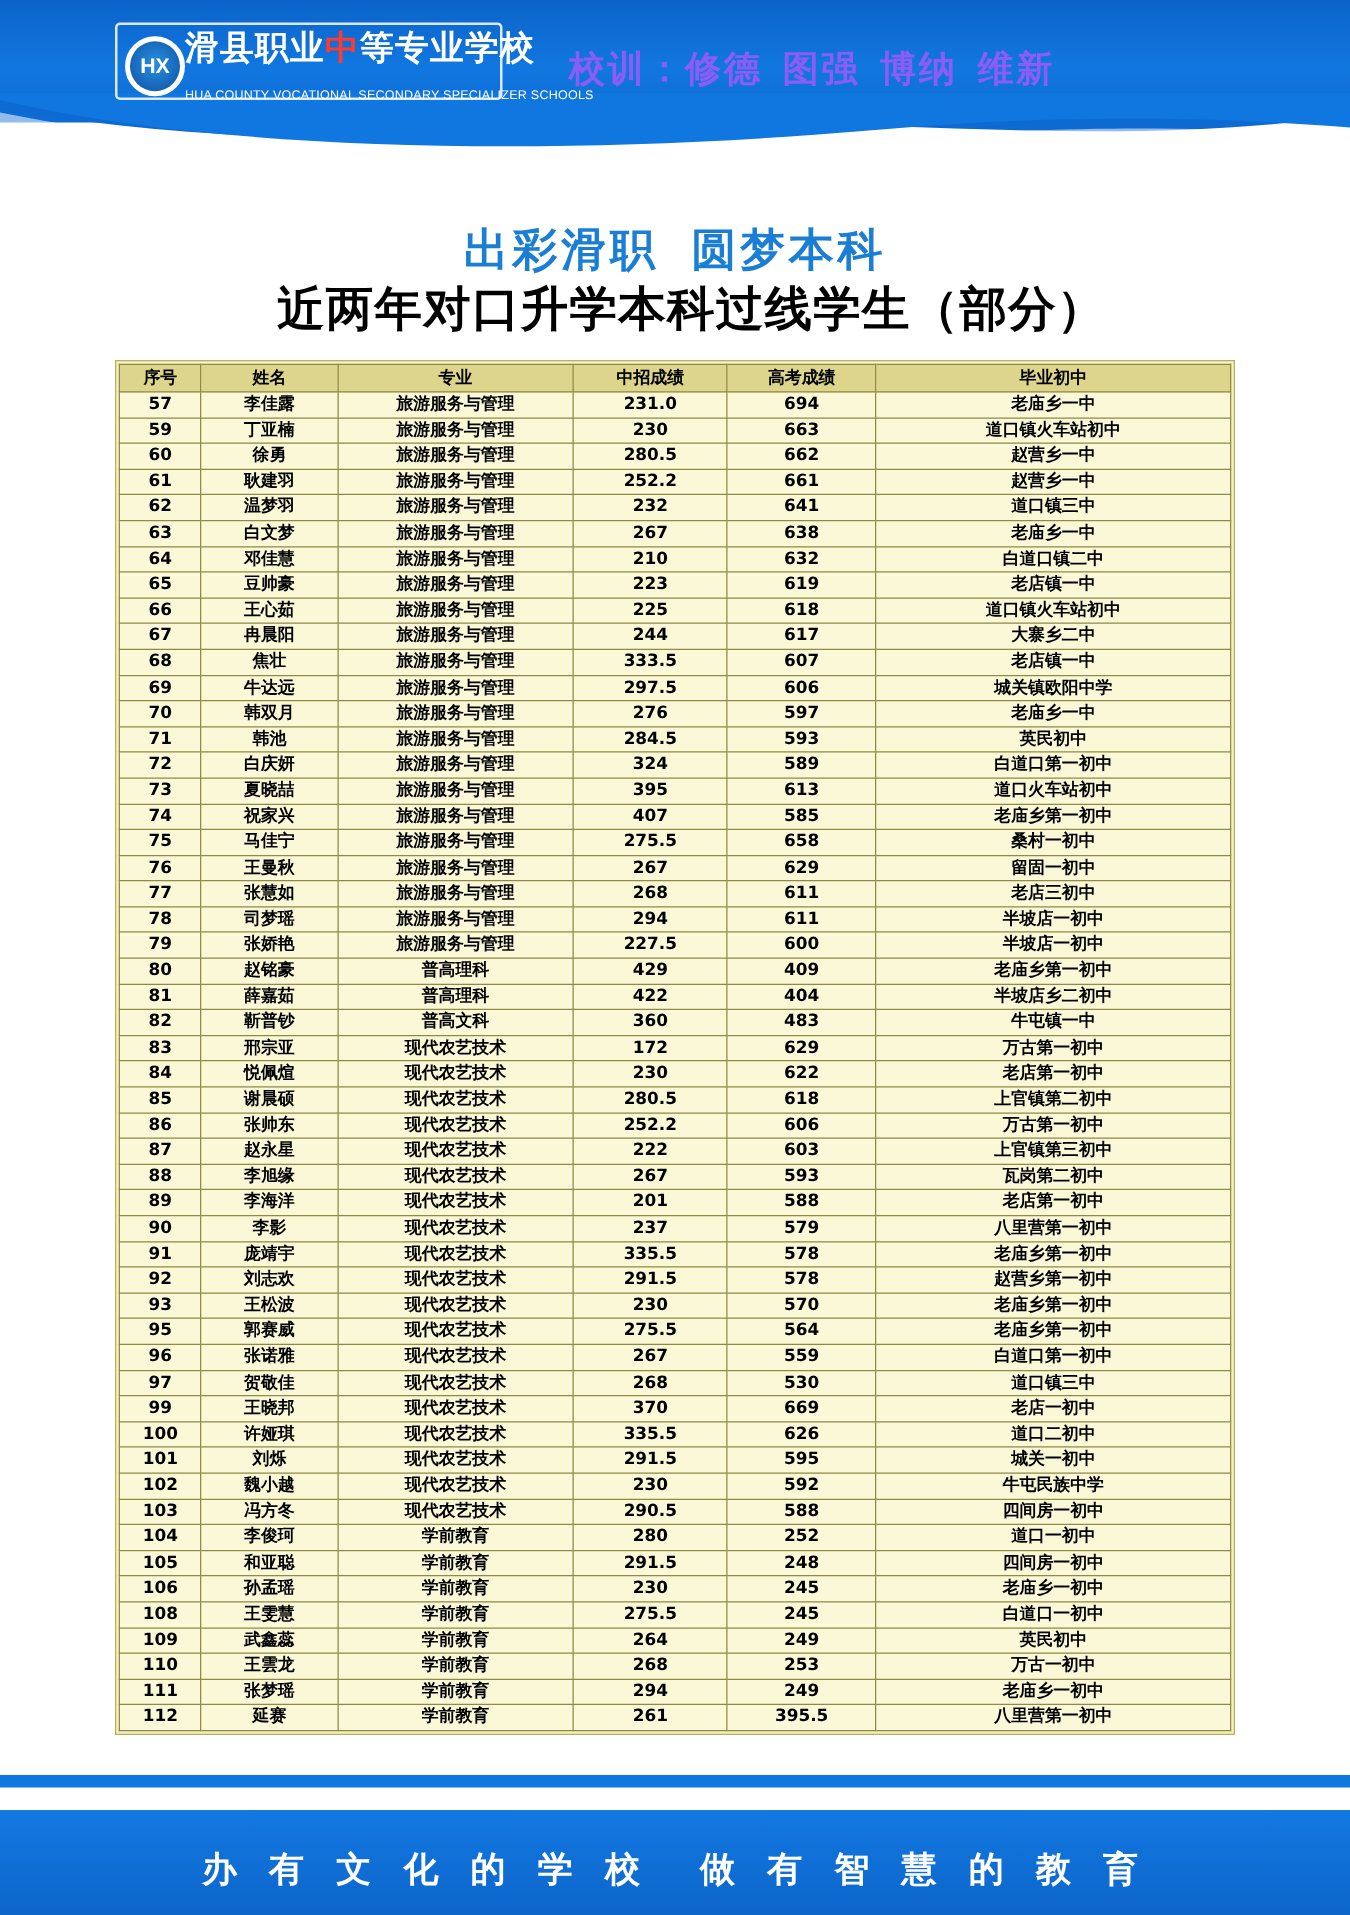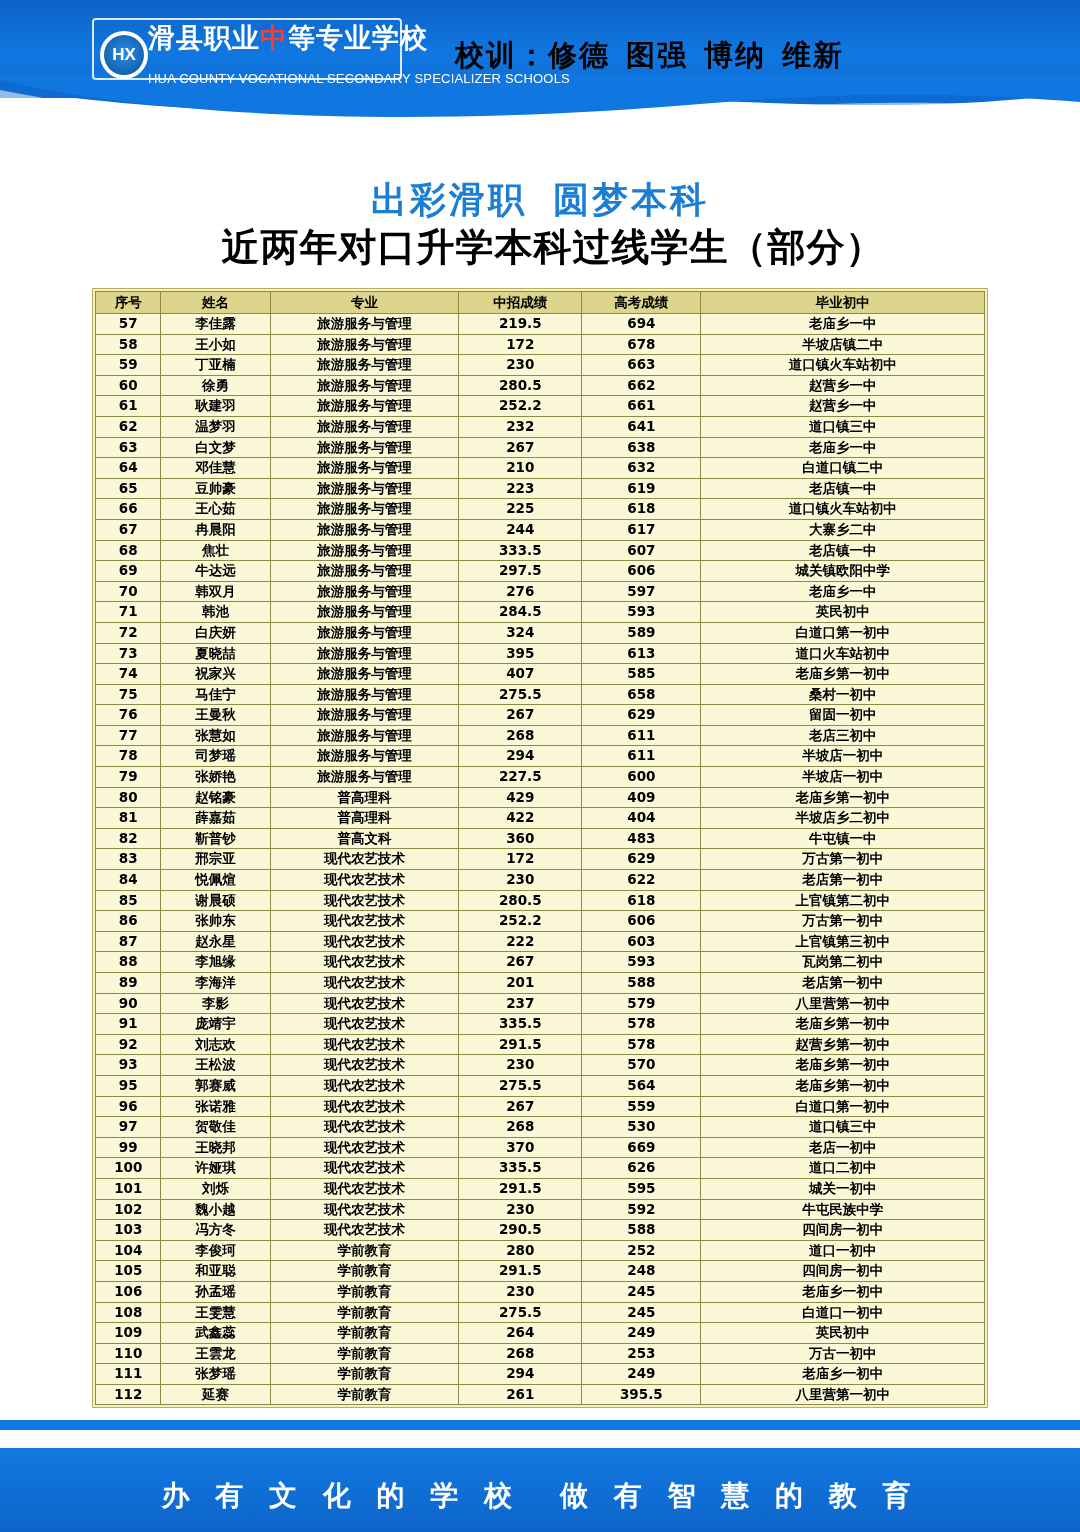--- a/index.html
+++ b/index.html
@@ -75,40 +75,40 @@
   .logo-text .cn {
     font-size: 27px;
     font-weight: bold;
     letter-spacing: 1px;
     white-space: nowrap;
   }
   .logo-text .cn .torch {
     color: #ff3b2f;
   }
   .logo-text .en {
-    font-size: 13px;
+    font-size: 10px;
     letter-spacing: 0.2px;
     white-space: nowrap;
     margin-top: 20px;
   }
   .logo-box {
     position: absolute;
     left: 92px;
     top: 18px;
     width: 310px;
     height: 62px;
     border: 2px solid rgba(255,255,255,0.85);
     border-radius: 4px;
     box-sizing: border-box;
   }
   .motto {
     position: absolute;
     left: 455px;
     top: 36px;
-    color: #000000;
+    color: #8b5cf6;
     font-size: 29px;
     font-weight: bold;
     letter-spacing: 2px;
     white-space: nowrap;
     font-family: "DejaVu Sans", sans-serif;
   }
   .motto .sp { display: inline-block; width: 16px; }
 
   
   .title-blue {
@@ -264,31 +264,23 @@
         <th>中招成绩</th>
         <th>高考成绩</th>
         <th>毕业初中</th>
       </tr>
     </thead>
     <tbody id="table-body">
         <tr>
           <td>57</td>
           <td>李佳露</td>
           <td>旅游服务与管理</td>
-          <td>219.5</td>
+          <td>231.0</td>
           <td>694</td>
           <td>老庙乡一中</td>
-        </tr>
-        <tr>
-          <td>58</td>
-          <td>王小如</td>
-          <td>旅游服务与管理</td>
-          <td>172</td>
-          <td>678</td>
-          <td>半坡店镇二中</td>
         </tr>
         <tr>
           <td>59</td>
           <td>丁亚楠</td>
           <td>旅游服务与管理</td>
           <td>230</td>
           <td>663</td>
           <td>道口镇火车站初中</td>
         </tr>
         <tr>

